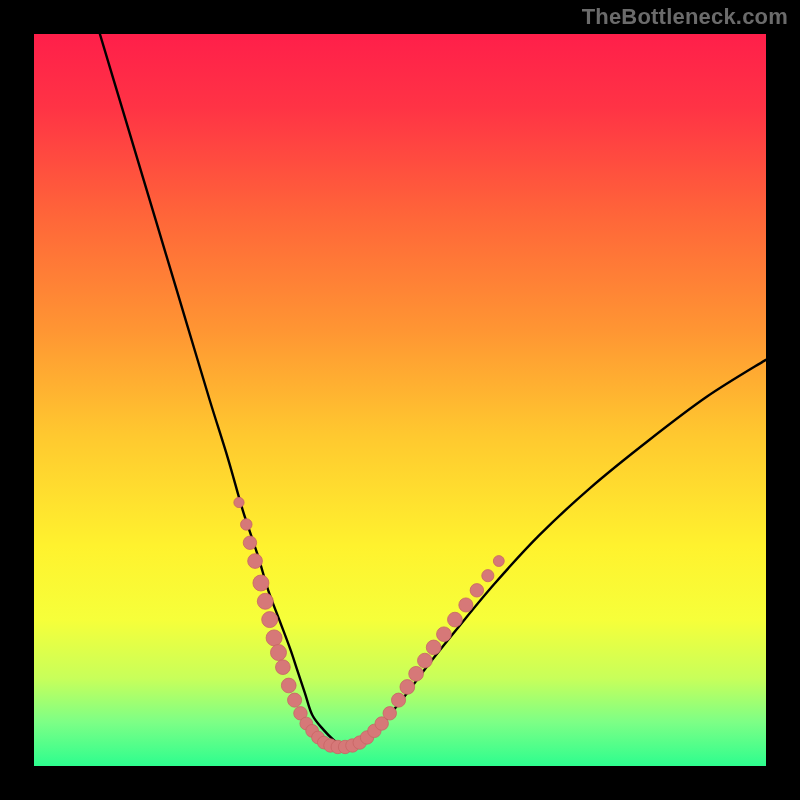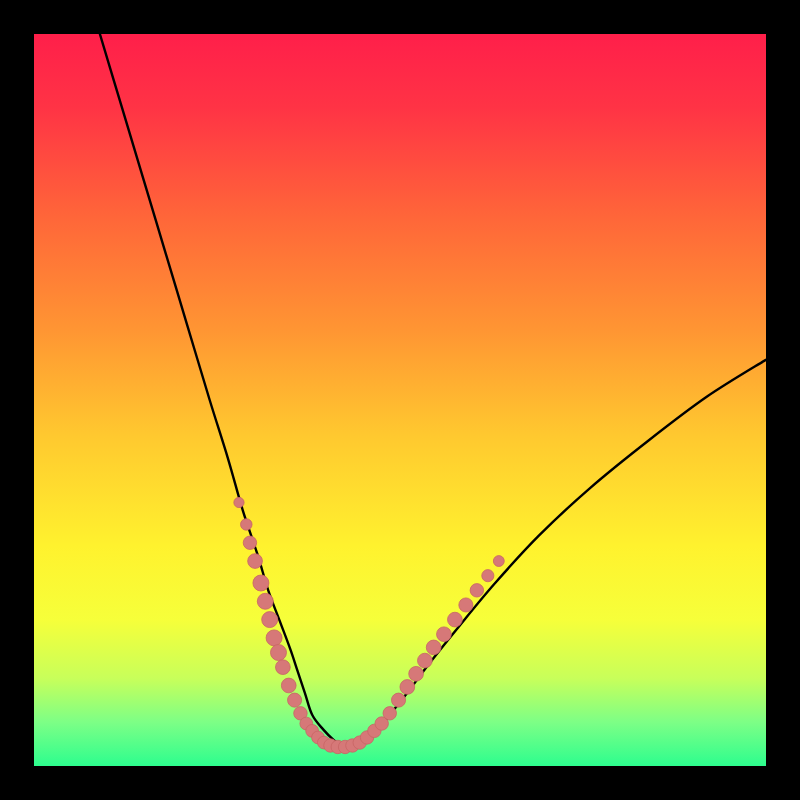--- a/index.html
+++ b/index.html
@@ -44,20 +44,21 @@
     font-size: 22px;
     font-weight: 600;
     letter-spacing: 0.2px;
     user-select: none;
   }
 </style>
 </head>
 <body>
 
 <div class="outer">
+  <div class="watermark">TheBottleneck.com</div>
 
   <div class="plot-area">
     <svg class="grad" viewBox="0 0 732 732" preserveAspectRatio="none">
       <defs>
         <linearGradient id="bg-grad" x1="0" y1="0" x2="0" y2="1">
             <stop offset="0%" stop-color="#ff1f4a"></stop>
             <stop offset="10%" stop-color="#ff3345"></stop>
             <stop offset="25%" stop-color="#ff6639"></stop>
             <stop offset="40%" stop-color="#ff9433"></stop>
             <stop offset="55.00000000000001%" stop-color="#ffc92f"></stop>

